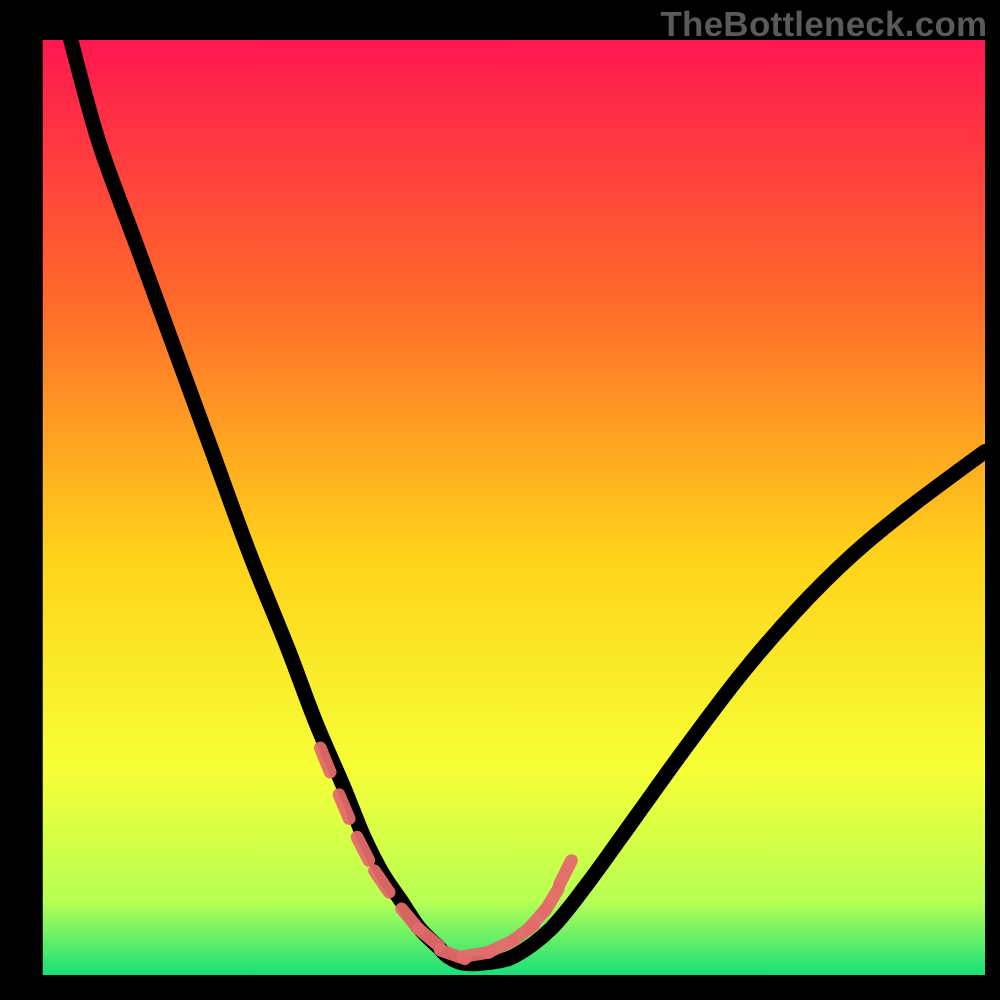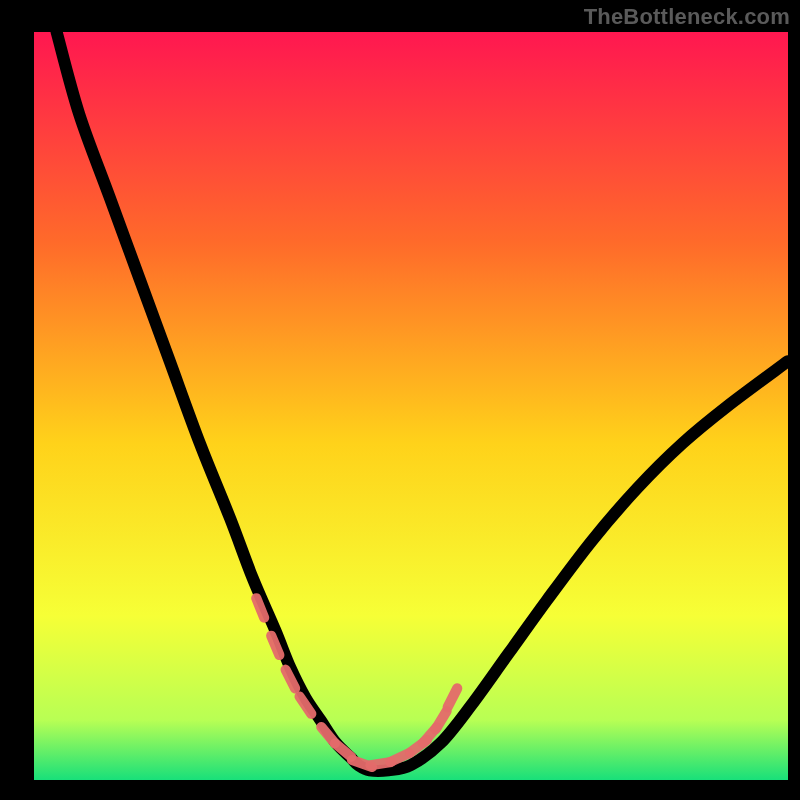--- a/index.html
+++ b/index.html
@@ -15,21 +15,21 @@
     position: relative;
     width: 800px;
     height: 800px;
     background: #000;
   }
   .watermark {
     position: absolute;
     top: 4px;
     right: 10px;
     color: #5a5a5a;
-    font-size: 22px;
+    font-size: 28px;
     font-weight: 600;
     letter-spacing: 0.2px;
     z-index: 20;
   }
   .plot-wrap {
     position: absolute;
     
     left: 34px;
     top: 32px;
     width: 754px;   

